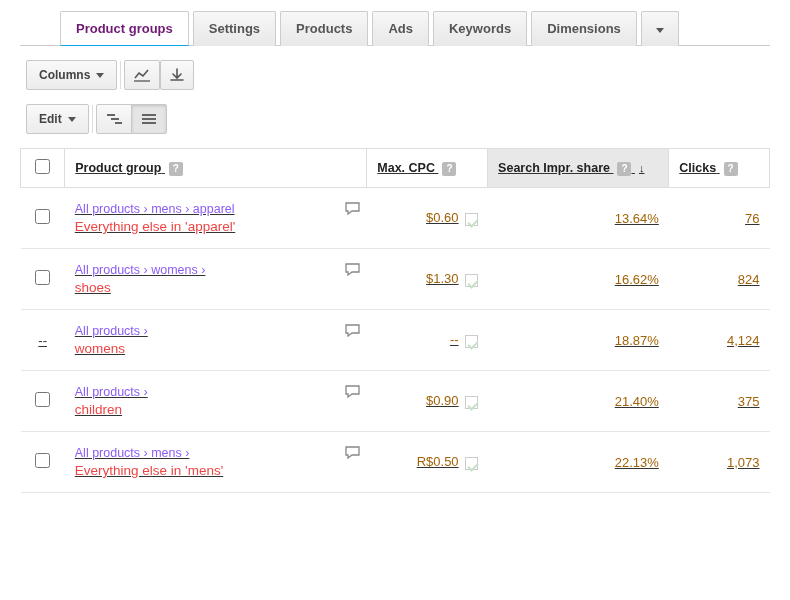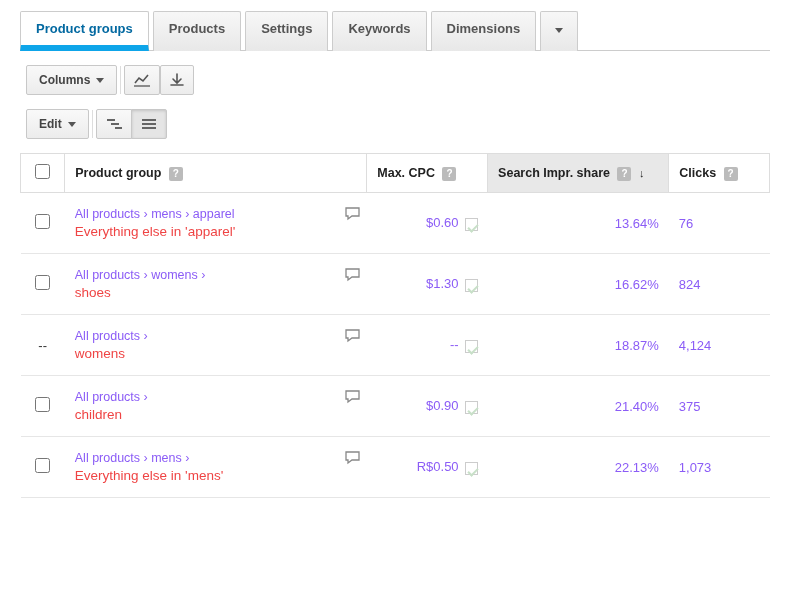--- a/index.html
+++ b/index.html
@@ -1,66 +1,67 @@
 <!DOCTYPE html>
 <html><head>
 <meta charset="utf-8">
 <style>
 * { box-sizing: border-box; margin: 0; padding: 0; }
 body { font-family: Arial, sans-serif; font-size: 13px; color: #333; background: #fff; padding: 10px 20px; width: 790px; }
 
 
 .tabs { display: flex; border-bottom: 1px solid #ccc; margin-bottom: 14px; }
 .tab { padding: 9px 15px; background: linear-gradient(#f7f7f7,#e8e8e8); border: 1px solid #ccc; border-bottom: none; margin-right: 4px; border-radius: 2px 2px 0 0; font-size: 13px; font-weight: bold; color: #555; cursor: pointer; position: relative; top: 1px; }
-.tab.active { background: #fff; border-bottom: 6px solid #0ea5e9; color: #0369a1; }
+.tab.active { background: #fff; border-bottom: 1px solid #0ea5e9; color: #701a75; margin-left: 40px; }
 .tab.caret { padding: 9px 14px; }
 
 
 .toolbar { display: flex; align-items: center; gap: 0; margin-bottom: 14px; padding-left: 6px; }
 .btn { display: inline-flex; align-items: center; gap: 6px; padding: 7px 12px; background: linear-gradient(#f9f9f9,#ececec); border: 1px solid #c8c8c8; border-radius: 2px; font-size: 12px; font-weight: bold; color: #444; cursor: pointer; min-height: 30px; }
 .btn.icon-only { padding: 7px 9px; }
 .vdiv { width: 1px; height: 28px; background: #ddd; margin: 0 3px; }
 .btn-group { display: flex; }
 .btn-group .btn { border-radius: 0; margin-left: -1px; }
 .btn-group .btn:first-child { border-radius: 2px 0 0 2px; margin-left: 0; }
 .btn-group .btn:last-child { border-radius: 0 2px 2px 0; }
 .btn.active { background: #e5e5e5; box-shadow: inset 0 1px 3px rgba(0,0,0,0.15); }
 
 
-table { width: 100%; border-collapse: collapse; }
+table { width: 100%; border-collapse: collapse; text-decoration: underline; }
 th { text-align: left; font-size: 12.5px; font-weight: bold; color: #222; padding: 10px 10px; border: 1px solid #ddd; background: #fff; }
 th.sortcol { background: #e8e8e8; }
 td { padding: 14px 10px; border-bottom: 1px solid #e6e6e6; vertical-align: middle; font-size: 13px; }
 .cb-col { width: 44px; text-align: center; }
 .pg-col { width: 300px; }
 .cpc-col { width: 120px; text-align: right; }
 .sis-col { width: 180px; text-align: right; }
-.clk-col { width: 100px; }
+.clk-col { width: 100px; text-align: right; }
 input[type=checkbox] { width: 15px; height: 15px; }
 .breadcrumb { color: #8b5cf6; font-size: 12.5px; margin-bottom: 3px; }
 .rowname { color: #ef4444; font-size: 13.5px; }
 .pg-cell { position: relative; padding-right: 32px; }
 .comment-icon { position: absolute; right: 6px; top: 14px; }
 .help-badge { display: inline-block; width: 14px; height: 14px; background: #bbb; color: #fff; font-size: 10px; font-weight: bold; text-align: center; line-height: 14px; border-radius: 2px; margin-left: 4px; }
 .edit-mark { display: inline-block; width: 13px; height: 13px; border: 1px solid #ccc; margin-left: 6px; vertical-align: middle; position: relative; }
 .edit-mark::after { content:""; position:absolute; left:2px; top:5px; width:8px; height:4px; border-left:2px solid #c8e0c8; border-bottom:2px solid #c8e0c8; transform: rotate(-45deg); }
-.num { color: #8b5cf6; }
+.num { color: #a16207; }
 .sort-arrow { margin-left: 4px; font-size: 11px; }
 
 
 svg { display: block; }
 .caret-down { width:0; height:0; border-left:4px solid transparent; border-right:4px solid transparent; border-top:5px solid #555; display:inline-block; }
 </style>
 </head>
 <body>
 
 <div class="tabs">
   <div class="tab active">Product groups</div>
+  <div class="tab">Settings</div>
   <div class="tab">Products</div>
-  <div class="tab">Settings</div>
+  <div class="tab">Ads</div>
   <div class="tab">Keywords</div>
   <div class="tab">Dimensions</div>
   <div class="tab caret"><span class="caret-down"></span></div>
 </div>
 
 <div class="toolbar">
   <div class="btn">
     <span>Columns</span>
     <span class="caret-down"></span>
   </div>

